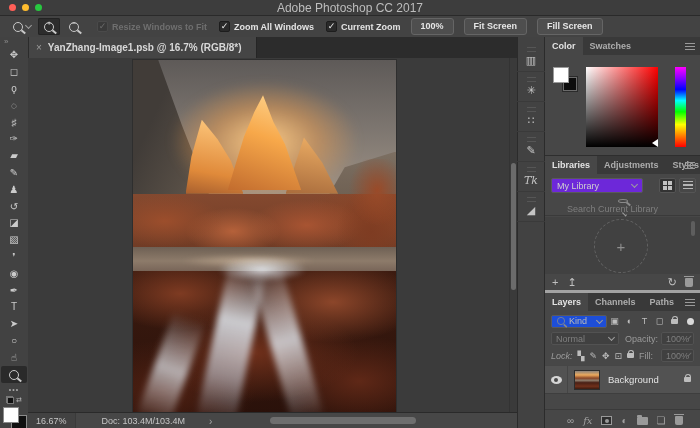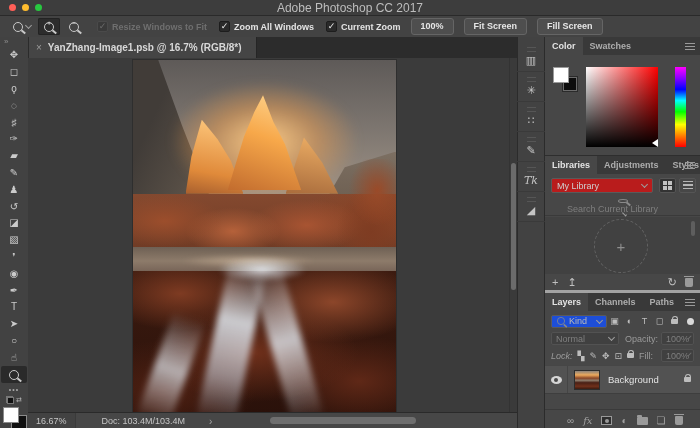--- a/index.html
+++ b/index.html
@@ -121,21 +121,21 @@
   .fgbg2{position:absolute;left:8px;top:30px;width:26px;height:26px;}
   .fgbg2 .bg{position:absolute;left:9px;top:9px;width:14px;height:14px;background:#0d0d0d;border:1px solid #2b2b2b;box-shadow:0 0 0 1px #6b6b6b inset;}
   .fgbg2 .fg{position:absolute;left:0;top:0;width:14px;height:14px;background:#ffffff;border:1px solid #9a9a9a;}
   .satbox{position:absolute;left:41px;top:30px;width:72px;height:80px;
      background:linear-gradient(180deg,rgba(0,0,0,0) 0%,#000 100%),linear-gradient(90deg,#fff 0%,#f00 100%);}
   .satmark{position:absolute;left:107px;top:102px;width:0;height:0;border-top:4px solid transparent;border-bottom:4px solid transparent;border-right:6px solid #fff;}
   .huebar{position:absolute;left:130px;top:30px;width:11px;height:80px;
      background:linear-gradient(180deg,#f0f 0%,#80f 14%,#00f 28%,#0ff 42%,#0f0 56%,#ff0 72%,#f80 85%,#f00 100%);}
   
   .panel-libraries{top:118px;height:135px;border-top:1px solid #2e2e2e;}
-  .libselect{position:absolute;left:6px;top:22px;width:102px;height:15px;background:#b91c1c;border:1px solid #5a5a5a;border-radius:2px;display:flex;align-items:center;box-sizing:border-box;padding:0 5px;color:#cfcfcf;}
+  .libselect{position:absolute;left:6px;top:22px;width:92px;height:15px;background:#6d28d9;border:1px solid #5a5a5a;border-radius:2px;display:flex;align-items:center;box-sizing:border-box;padding:0 5px;color:#cfcfcf;}
   .libselect .chev{margin-left:auto;}
   .viewbtn{position:absolute;top:22px;width:17px;height:15px;border:1px solid #555;border-radius:2px;display:flex;align-items:center;justify-content:center;box-sizing:border-box;}
   .viewbtn.grid{left:114px;background:#333;}
   .viewbtn.list{left:134px;background:#474747;}
   .gridico{width:9px;height:9px;background:
      linear-gradient(#c3c3c3,#c3c3c3) 0 0/4px 4px no-repeat,linear-gradient(#c3c3c3,#c3c3c3) 5px 0/4px 4px no-repeat,
      linear-gradient(#c3c3c3,#c3c3c3) 0 5px/4px 4px no-repeat,linear-gradient(#c3c3c3,#c3c3c3) 5px 5px/4px 4px no-repeat;}
   .listico{width:10px;height:9px;background:repeating-linear-gradient(#b5b5b5 0 1.5px,rgba(0,0,0,0) 1.5px 3.5px);}
   .libsearch{position:absolute;left:0;top:43px;width:155px;height:17px;border-bottom:1px solid #3a3a3a;display:flex;align-items:center;box-sizing:border-box;padding:0 8px;flex-direction:column;}
   .mag.gray{border-color:#8a8a8a;}

